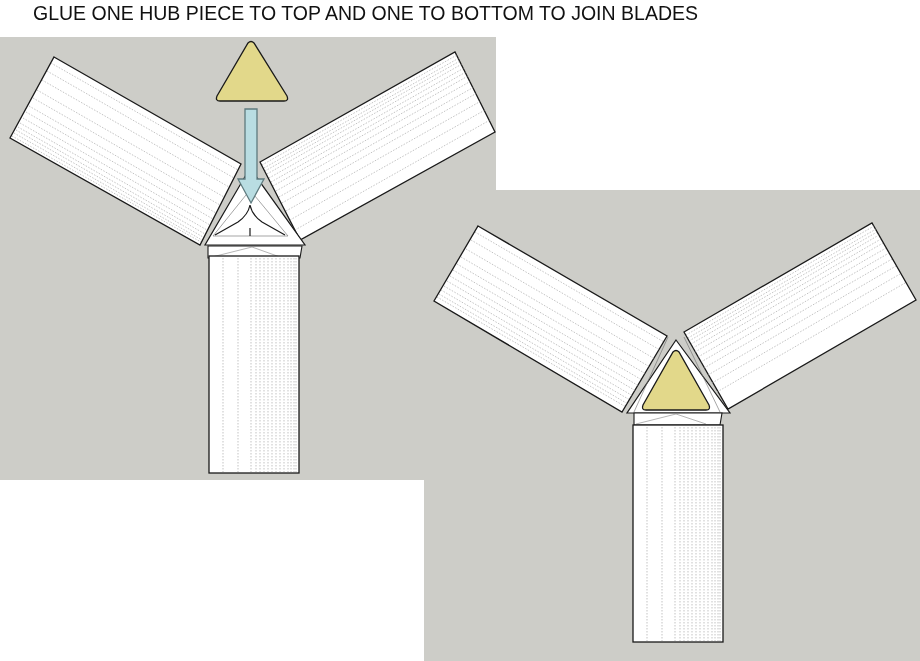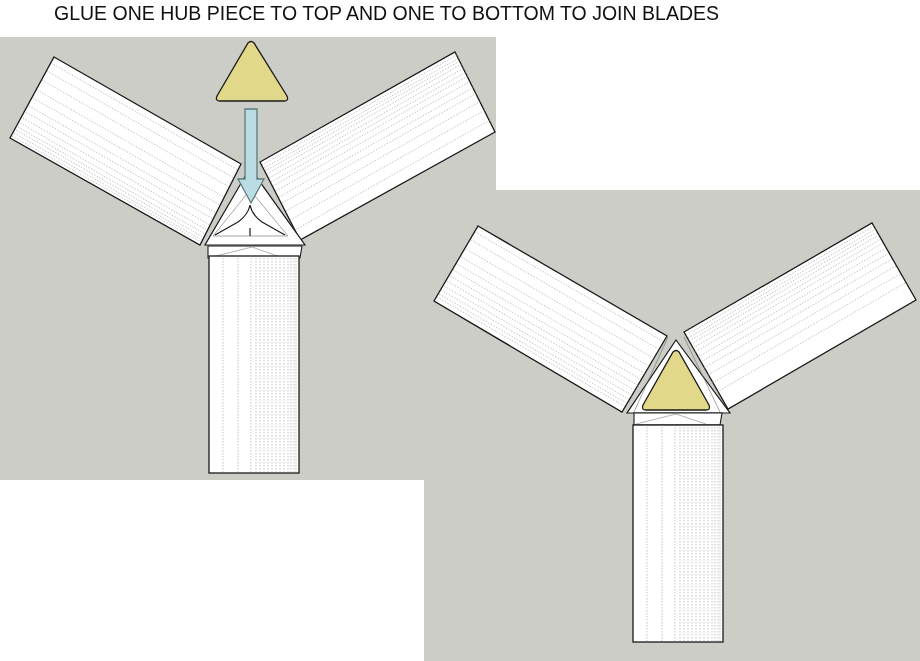--- a/index.html
+++ b/index.html
@@ -1,19 +1,19 @@
 <!DOCTYPE html>
 <html><head>
   <meta charset="utf-8">
   <style>
     html, body { margin: 0; padding: 0; background: #ffffff; }
     body { width: 920px; height: 661px; position: relative; overflow: hidden; font-family: "Liberation Sans", sans-serif; }
     .title {
       position: absolute; left: 0; top: 0; width: 920px; height: 30px;
-      text-align: left; padding-left: 54px; box-sizing: border-box;
+      text-align: left; padding-left: 33px; box-sizing: border-box;
       font-family: "Liberation Sans", sans-serif; font-size: 19.5px; line-height: 26px;
       color: #111; letter-spacing: 0px; white-space: nowrap;
     }
     .panel { position: absolute; background: #cdcdc8; }
     #panel-1 { left: 0; top: 37px; width: 496px; height: 443px; }
     #panel-2 { left: 424px; top: 190px; width: 496px; height: 471px; }
     svg.scene { position: absolute; left: 0; top: 0; }
   </style>
 </head>
 <body>

